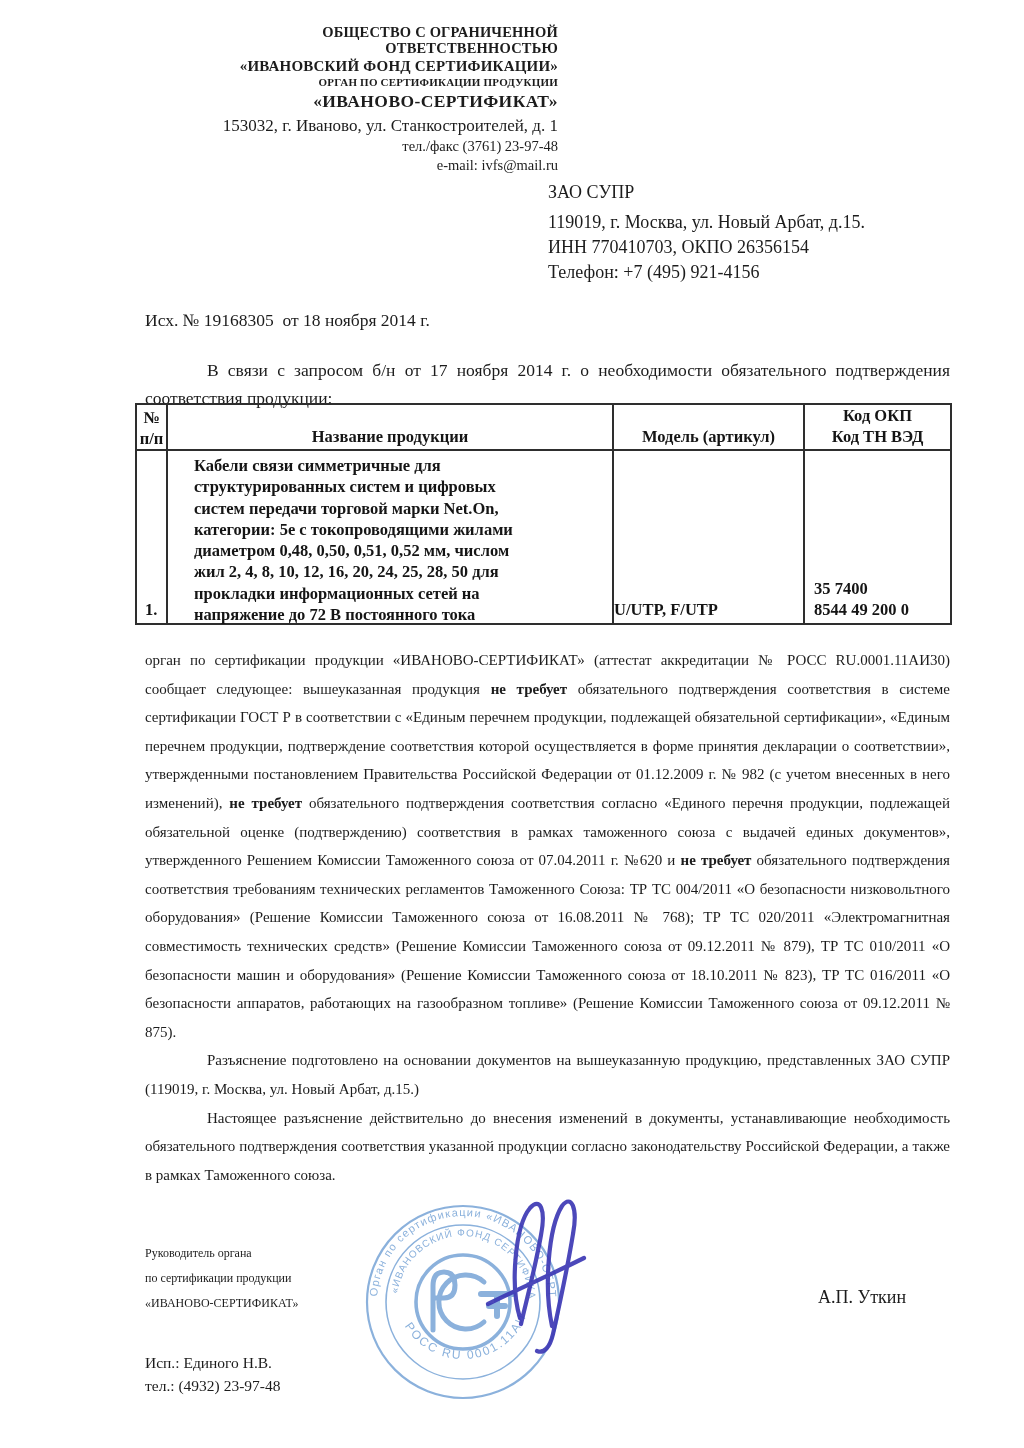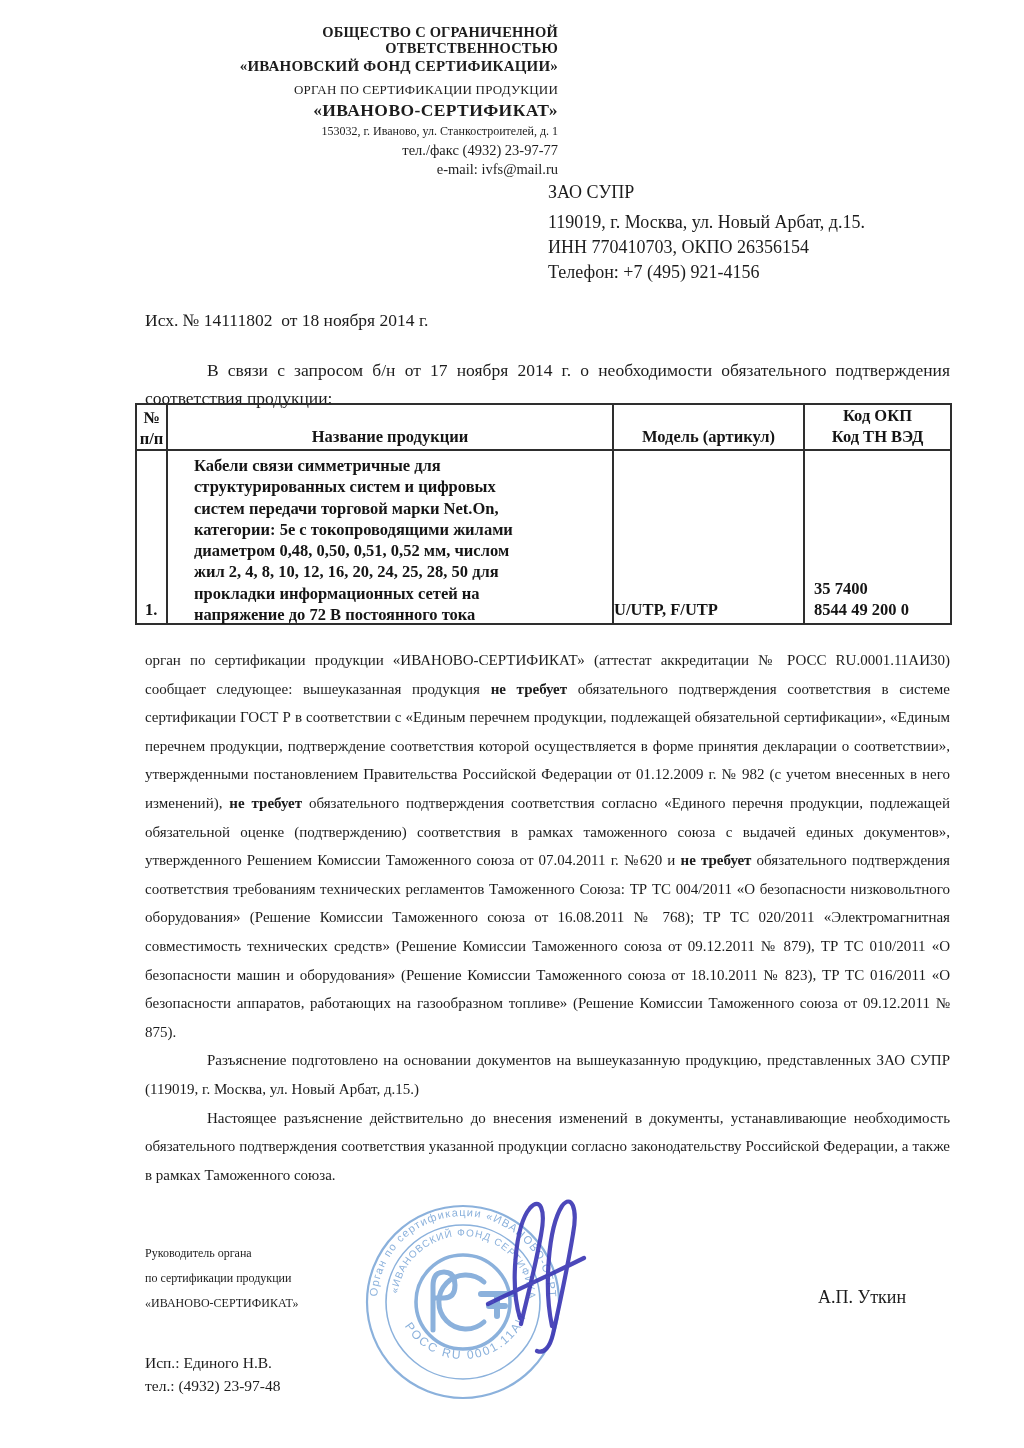--- a/index.html
+++ b/index.html
@@ -6,23 +6,23 @@
   body{
     width:1024px;height:1448px;position:relative;background:#ffffff;
     font-family:"Liberation Serif","DejaVu Serif",serif;color:#1c1c1c;
     -webkit-font-smoothing:antialiased;overflow:hidden;
   }
   .abs{position:absolute;}
   
   .letterhead{left:118px;top:24px;width:440px;text-align:right;line-height:1.12;}
   .lh-s{font-size:14.5px;font-weight:bold;letter-spacing:.2px;}
   .lh-m{font-size:15px;font-weight:bold;letter-spacing:.2px;margin-top:2px;}
-  .lh-l{font-size:13px;font-weight:normal;margin-top:8px;letter-spacing:.2px;}
+  .lh-l{font-size:11px;font-weight:bold;margin-top:1px;letter-spacing:.2px;}
   .lh-xl{font-size:17.5px;font-weight:bold;margin-top:3px;letter-spacing:.4px;}
-  .lh-addr{font-size:12px;margin-top:5px;}
+  .lh-addr{font-size:17px;margin-top:5px;}
   .lh-sm{font-size:14.5px;margin-top:3px;}
   
   .recipient{left:548px;top:180px;width:420px;font-size:18px;line-height:25px;}
   .recipient .rname{margin-bottom:5px;}
   
   .ref{left:145px;top:310px;font-size:17.5px;white-space:pre-wrap;}
   .intro{left:145px;top:356px;width:805px;font-size:17.5px;line-height:28px;
          text-align:justify;text-indent:62px;}
   
   .ptable{left:135px;top:403px;width:815px;display:grid;
@@ -60,32 +60,32 @@
 </head>
 <body>
 
 <div class="abs letterhead">
   <div class="lh-s">ОБЩЕСТВО С ОГРАНИЧЕННОЙ</div>
   <div class="lh-s">ОТВЕТСТВЕННОСТЬЮ</div>
   <div class="lh-m">«ИВАНОВСКИЙ ФОНД СЕРТИФИКАЦИИ»</div>
   <div class="lh-l">ОРГАН ПО СЕРТИФИКАЦИИ ПРОДУКЦИИ</div>
   <div class="lh-xl">«ИВАНОВО-СЕРТИФИКАТ»</div>
   <div class="lh-addr">153032, г. Иваново, ул. Станкостроителей, д. 1</div>
-  <div class="lh-sm">тел./факс (4932) 23-97-77</div>
+  <div class="lh-sm">тел./факс (3761) 23-97-48</div>
   <div class="lh-sm">e-mail: ivfs@mail.ru</div>
 </div>
 
 <div class="abs recipient">
   <div class="rname">ЗАО СУПР</div>
   <div>119019, г. Москва, ул. Новый Арбат, д.15.</div>
   <div>ИНН 770410703, ОКПО 26356154</div>
   <div>Телефон: +7 (495) 921-4156</div>
 </div>
 
-<div class="abs ref">Исх. № 14111802  от 18 ноября 2014 г.</div>
+<div class="abs ref">Исх. № 19168305  от 18 ноября 2014 г.</div>
 <div class="abs intro">В связи с запросом б/н от 17 ноября 2014 г. о необходимости обязательного подтверждения соответствия продукции:</div>
 
 <div class="abs ptable">
   <div class="cell hc hc-num"><span>№
 п/п</span></div>
   <div class="cell hc">Название продукции</div>
   <div class="cell hc">Модель (артикул)</div>
   <div class="cell hc hc-code">Код ОКП
 Код ТН ВЭД</div>
 

